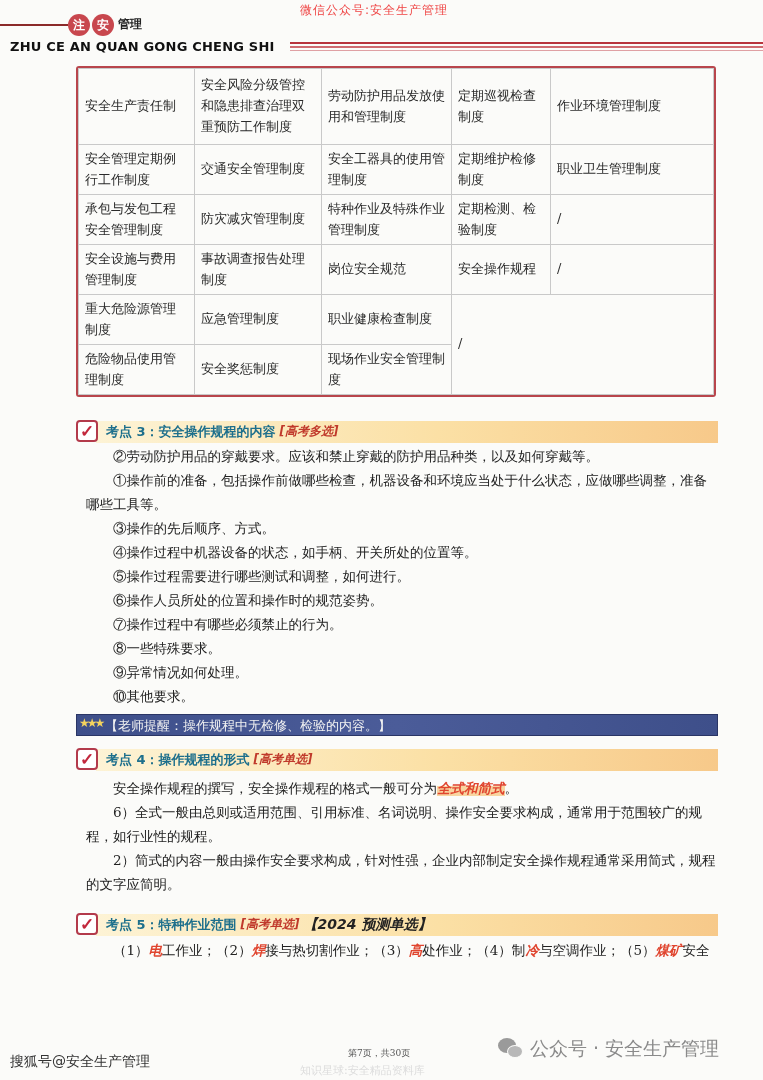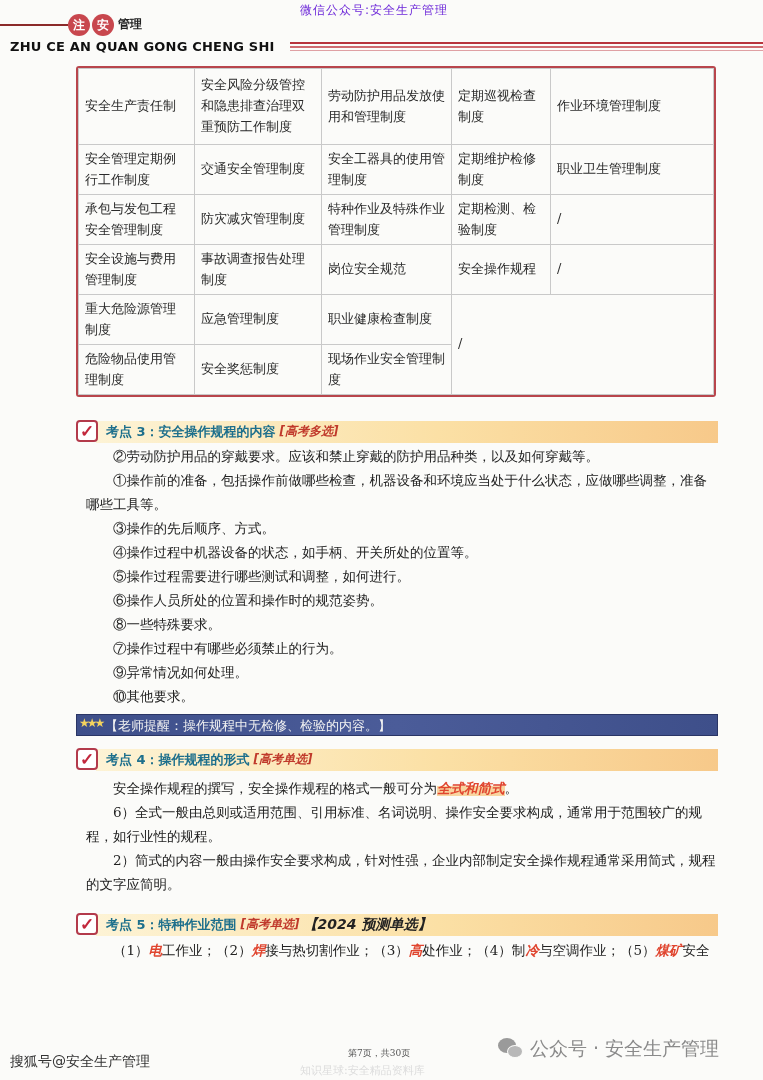--- a/index.html
+++ b/index.html
@@ -1,19 +1,19 @@
 <!DOCTYPE html>
 <html><head>
 <meta charset="utf-8">
 <style>
   * { box-sizing: border-box; margin: 0; padding: 0; }
   html, body { width: 763px; height: 1080px; background: #fbfbf9; overflow: hidden; }
   body { position: relative; font-family: "DejaVu Serif", "Liberation Serif", serif; color: #1f1f1f; }
 
-  .watermark-top { position: absolute; top: 2px; left: 300px; font-family: "DejaVu Sans", sans-serif; font-size: 12px; color: #6d28d9; letter-spacing: 1px; }
+  .watermark-top { position: absolute; top: 2px; left: 300px; font-family: "DejaVu Sans", sans-serif; font-size: 12px; color: #ef4444; letter-spacing: 1px; }
 
   .header { position: absolute; top: 10px; left: 0; width: 763px; height: 46px; }
   .header .lead-line { position: absolute; top: 14px; left: 0; width: 68px; height: 2px; background: #8b2a2a; }
   .header .seal { position: absolute; top: 4px; width: 22px; height: 22px; border-radius: 50%; background: #c8474e; color: #fff; font-size: 12px; line-height: 22px; text-align: center; font-weight: bold; }
   .header .seal1 { left: 68px; }
   .header .seal2 { left: 92px; }
   .header .brand { position: absolute; top: 6px; left: 118px; font-size: 12px; font-weight: bold; color: #222; }
   .header .subtitle { position: absolute; top: 29px; left: 10px; font-family: "DejaVu Sans", sans-serif; font-weight: bold; font-size: 13px; color: #111; letter-spacing: 0.2px; }
   .header .rule { position: absolute; left: 290px; right: 0; height: 2px; background: #b8343c; }
   .header .rule.r1 { top: 32px; }
@@ -125,22 +125,22 @@
   </div>
 </div>
 
 <div class="para" style="top:444px;">
   <p>②劳动防护用品的穿戴要求。应该和禁止穿戴的防护用品种类，以及如何穿戴等。</p>
   <p>①操作前的准备，包括操作前做哪些检查，机器设备和环境应当处于什么状态，应做哪些调整，准备哪些工具等。</p>
   <p>③操作的先后顺序、方式。</p>
   <p>④操作过程中机器设备的状态，如手柄、开关所处的位置等。</p>
   <p>⑤操作过程需要进行哪些测试和调整，如何进行。</p>
   <p>⑥操作人员所处的位置和操作时的规范姿势。</p>
+  <p>⑦操作过程中有哪些必须禁止的行为。</p>
   <p>⑧一些特殊要求。</p>
-  <p>⑦操作过程中有哪些必须禁止的行为。</p>
   <p>⑨异常情况如何处理。</p>
   <p>⑩其他要求。</p>
 </div>
 
 <div class="teacher">
   <span class="stars">★★★</span>
   <span class="text">【老师提醒：操作规程中无检修、检验的内容。】</span>
 </div>
 
 <div class="kd" style="top:747px;">

